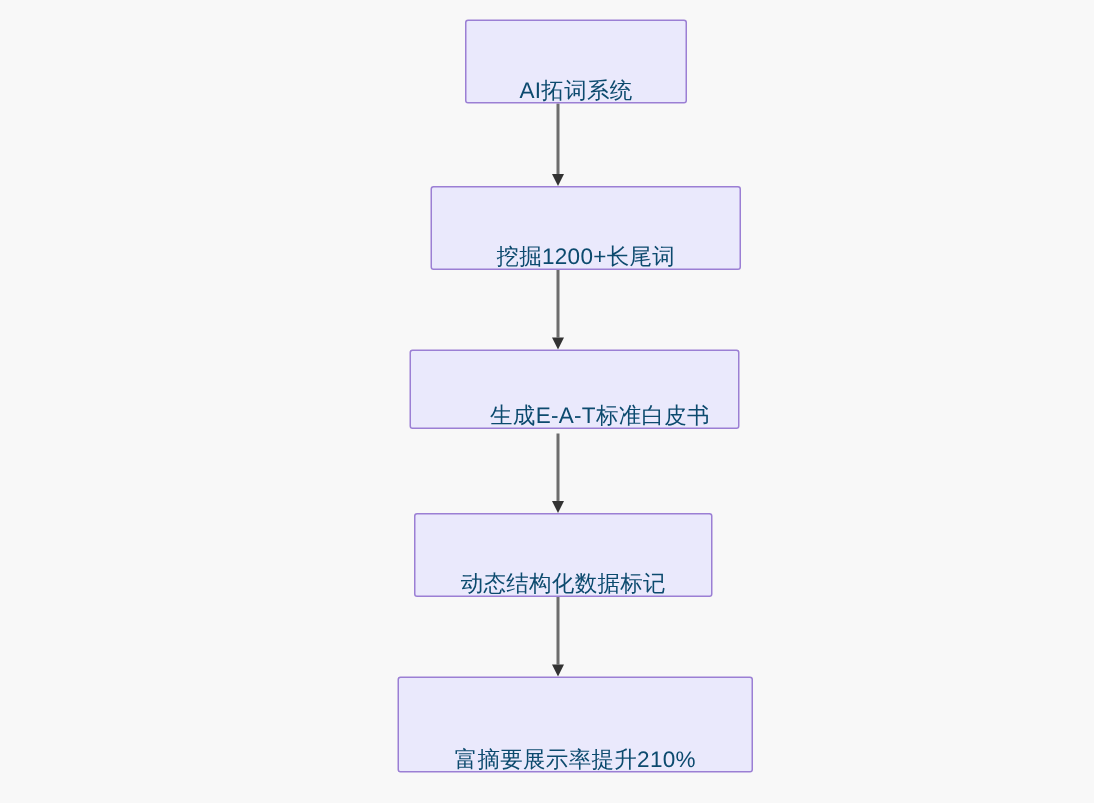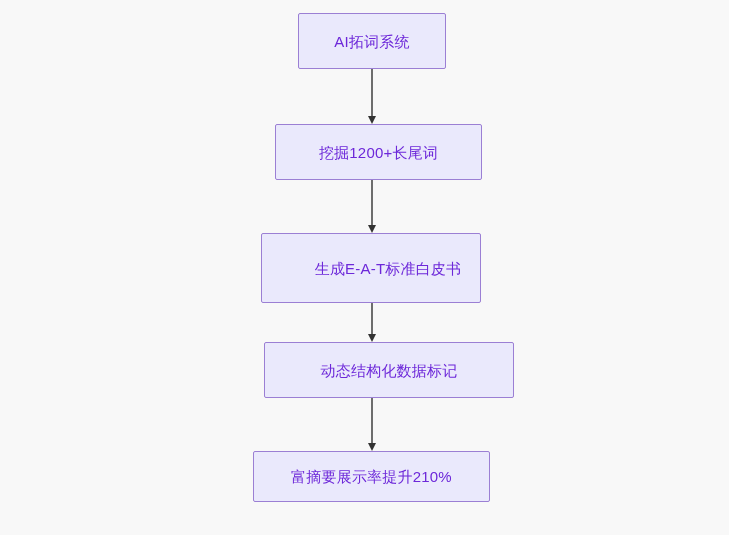--- a/index.html
+++ b/index.html
@@ -18,27 +18,28 @@
     width: 729px;
     height: 535px;
   }
   .node {
     position: absolute;
     box-sizing: border-box;
     background: #eae9fc;
     border: 1px solid #9b7fd4;
     border-radius: 2px;
     display: flex;
-    align-items: center;
+    align-items: flex-end;
     justify-content: center;
-    color: #6d28d9;
+    color: #0c4a6e;
     font-size: 15px;
     line-height: 1;
     letter-spacing: 0.2px;
     white-space: nowrap;
+    margin-left: 12px;
   }
   .node-label {
     display: block;
   }
   .edge {
     position: absolute;
   }
   .edge-line {
     position: absolute;
     width: 2px;
@@ -82,25 +83,25 @@
   </div>
 
   <div class="node" style="left:298px; top:13px; width:148px; height:56px;">
     <span class="node-label">AI拓词系统</span>
   </div>
 
   <div class="node" style="left:275px; top:124px; width:207px; height:56px;">
     <span class="node-label">挖掘1200+长尾词</span>
   </div>
 
-  <div class="node" style="left:261px; top:233px; width:220px; height:70px;padding-left:34px;">
+  <div class="node" style="left:261px; top:233px; width:220px; height:53px;padding-left:34px;">
     <span class="node-label">生成E-A-T标准白皮书</span>
   </div>
 
-  <div class="node" style="left:264px; top:342px; width:250px; height:56px;">
+  <div class="node" style="left:264px; top:342px; width:199px; height:56px;">
     <span class="node-label">动态结构化数据标记</span>
   </div>
 
-  <div class="node" style="left:253px; top:451px; width:237px; height:51px;">
+  <div class="node" style="left:253px; top:451px; width:237px; height:64px;">
     <span class="node-label">富摘要展示率提升210%</span>
   </div>
 
 </div>
 
 </body></html>

